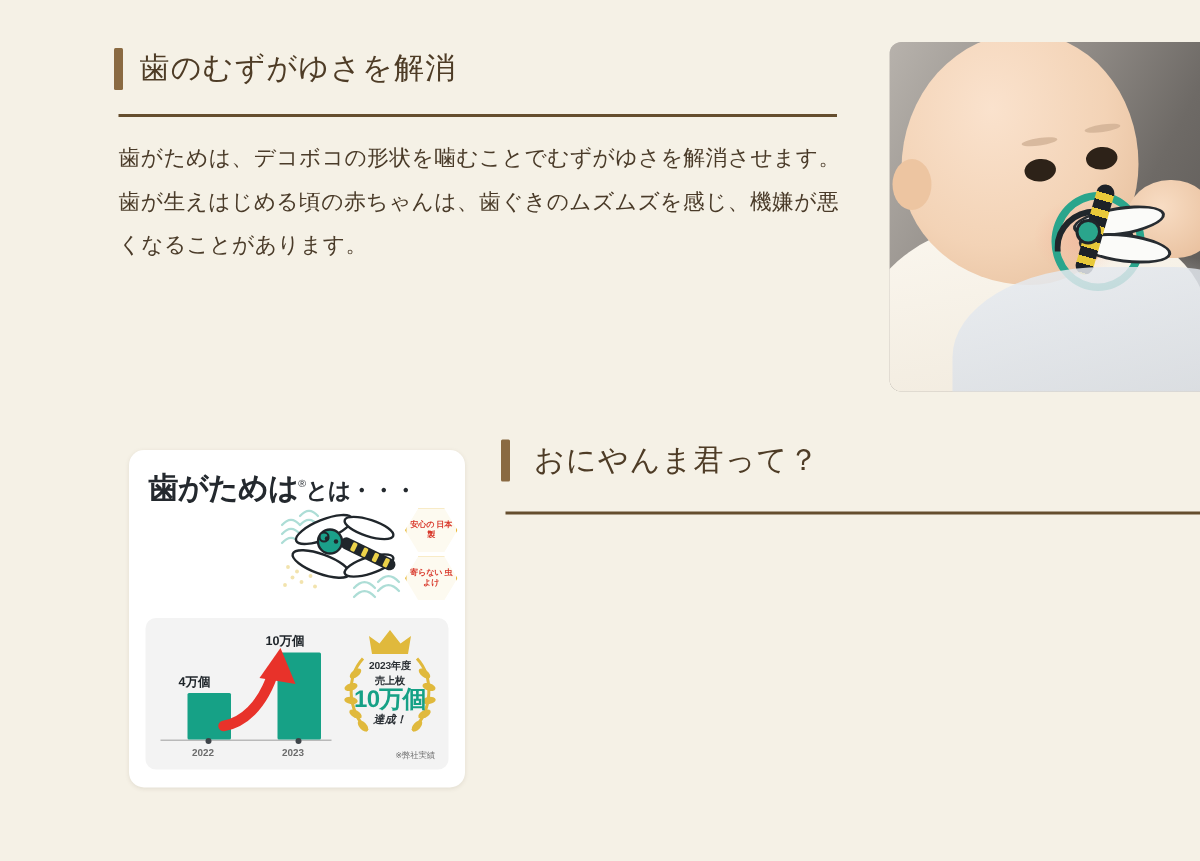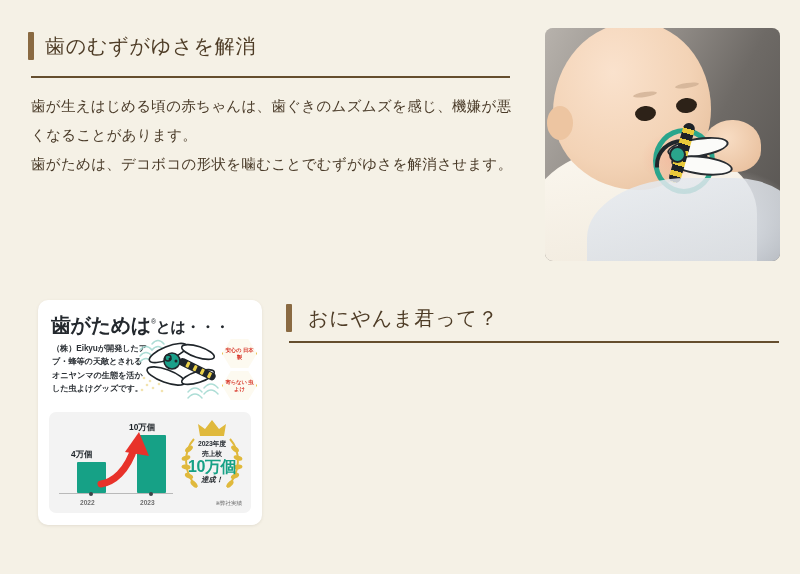--- a/index.html
+++ b/index.html
@@ -11,20 +11,21 @@
     height: 574px;
     background: #f5f1e6;
     font-family: "Liberation Sans", "DejaVu Sans", sans-serif;
     color: #4a3b2a;
     overflow: hidden;
     position: relative;
   }
   .page {
     position: absolute;
     inset: 0;
+    margin-left: 48px;
   }
 
   
   .sec-head {
     display: flex;
     align-items: center;
     gap: 11px;
   }
   .sec-head .accent-bar {
     width: 6px;
@@ -162,21 +163,21 @@
   }
   #baby-photo .toy-wing.w1 { left: 122px; top: 110px; transform: rotate(-9deg); }
   #baby-photo .toy-wing.w2 { left: 126px; top: 128px; transform: rotate(7deg); }
   #baby-photo .toy-eye {
     position: absolute; left: 124px; top: 118px;
     width: 13px; height: 13px; border-radius: 50%;
     background: #2aa58c; border: 2px solid #20262b;
   }
 
   
-  #block-onyanma-head { position: absolute; left: 286px; top: 304px; gap: 16px; }
+  #block-onyanma-head { position: absolute; left: 286px; top: 293px; gap: 16px; }
   #block-onyanma-rule { position: absolute; left: 289px; top: 341px; width: 490px; }
   #block-onyanma-copy { position: absolute; left: 289px; top: 358px; width: 492px; }
 
   
   #infographic-card {
     position: absolute;
     left: 38px; top: 300px;
     width: 224px; height: 225px;
     background: #ffffff;
     border-radius: 10px;
@@ -294,22 +295,22 @@
 
 <div class="page">
 
   <div class="sec-head" id="block-teething-head">
     <span class="accent-bar"></span>
     <span class="sec-title">歯のむずがゆさを解消</span>
   </div>
   <div class="sec-rule" id="block-teething-rule"></div>
 
   <div class="body-copy" id="block-teething-copy">
+    <p>歯がためは、デコボコの形状を噛むことでむずがゆさを解消させます。</p>
     <p>歯が生えはじめる頃の赤ちゃんは、歯ぐきのムズムズを感じ、機嫌が悪くなることがあります。</p>
-    <p>歯がためは、デコボコの形状を噛むことでむずがゆさを解消させます。</p>
   </div>
 
   <div id="baby-photo">
     <div class="ph"></div>
     <div class="bib"></div>
     <div class="head"></div>
     <div class="ear"></div>
     <div class="brow-l"></div>
     <div class="brow-r"></div>
     <div class="eye-l"></div>
@@ -328,21 +329,20 @@
     <span class="accent-bar"></span>
     <span class="sec-title">おにやんま君って？</span>
   </div>
   <div class="sec-rule" id="block-onyanma-rule"></div>
 
 
   <div id="infographic-card">
 
     <div id="ig-title"><span>歯がためは</span><span class="reg">®</span><span class="small">とは・・・</span></div>
 
-    <div id="ig-lead">（株）Eikyuが開発したアブ・蜂等の天敵とされるオニヤンマの生態を活かした虫よけグッズです。</div>
 
     <svg id="ig-waves" viewBox="0 0 96 72">
       <g fill="none" stroke="#9fd8cf" stroke-width="1.5" stroke-linecap="round">
         <path d="M2 16 q6 -7 12 0"></path>
           <path d="M2 22 q6 -7 12 0"></path>
           <path d="M2 28 q6 -7 12 0"></path>
         <path d="M14 10 q6 -7 12 0"></path>
           <path d="M14 16 q6 -7 12 0"></path>
         <path d="M50 58 q7 -8 14 0"></path>
           <path d="M50 64 q7 -8 14 0"></path>

